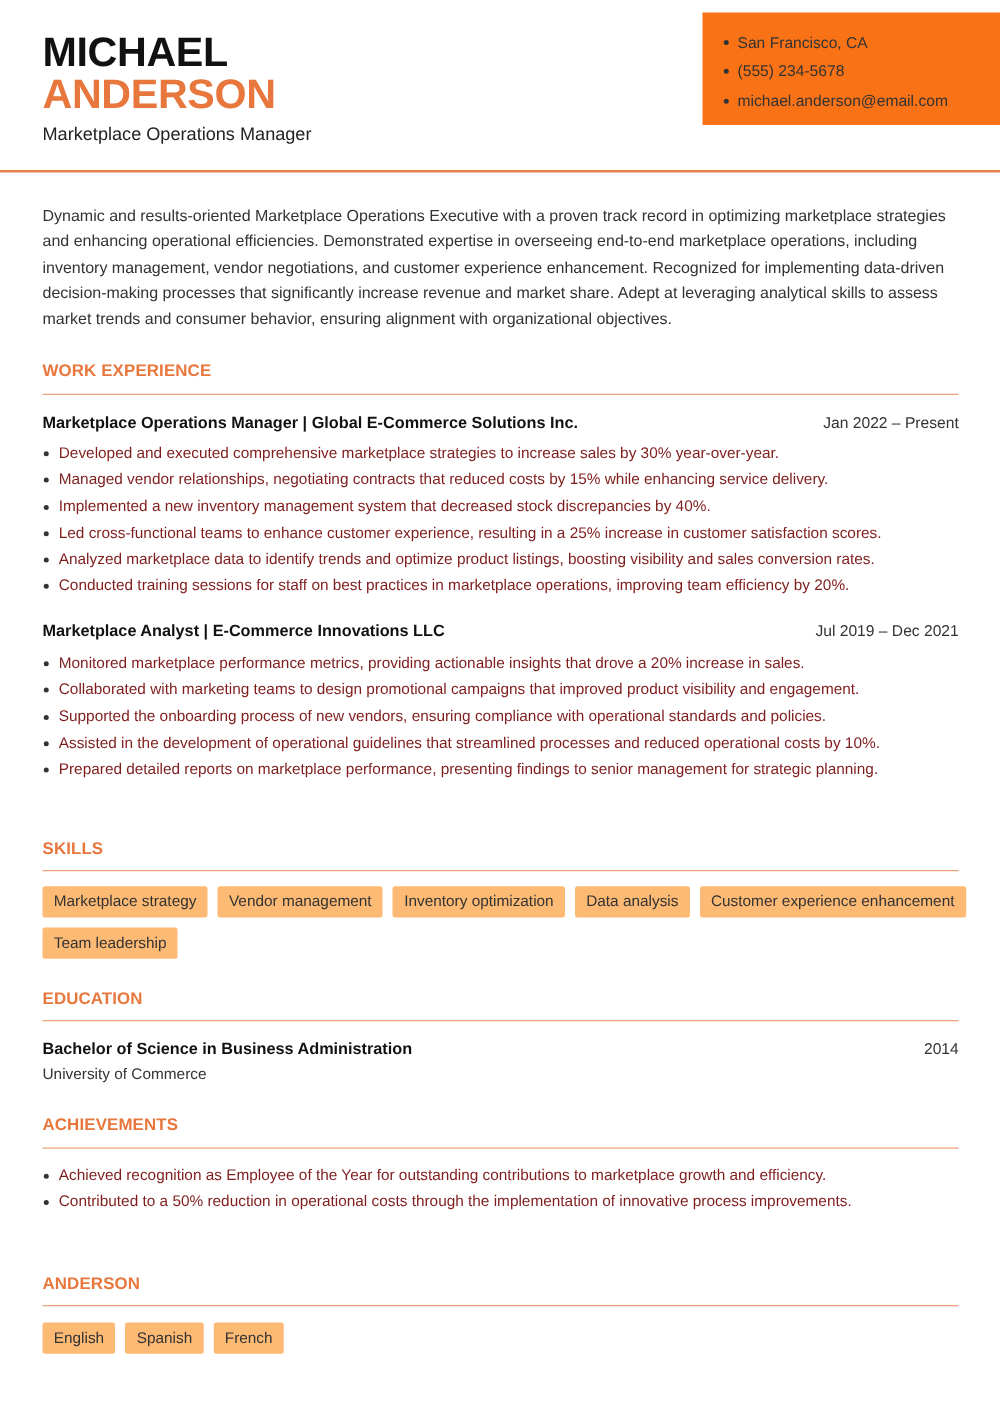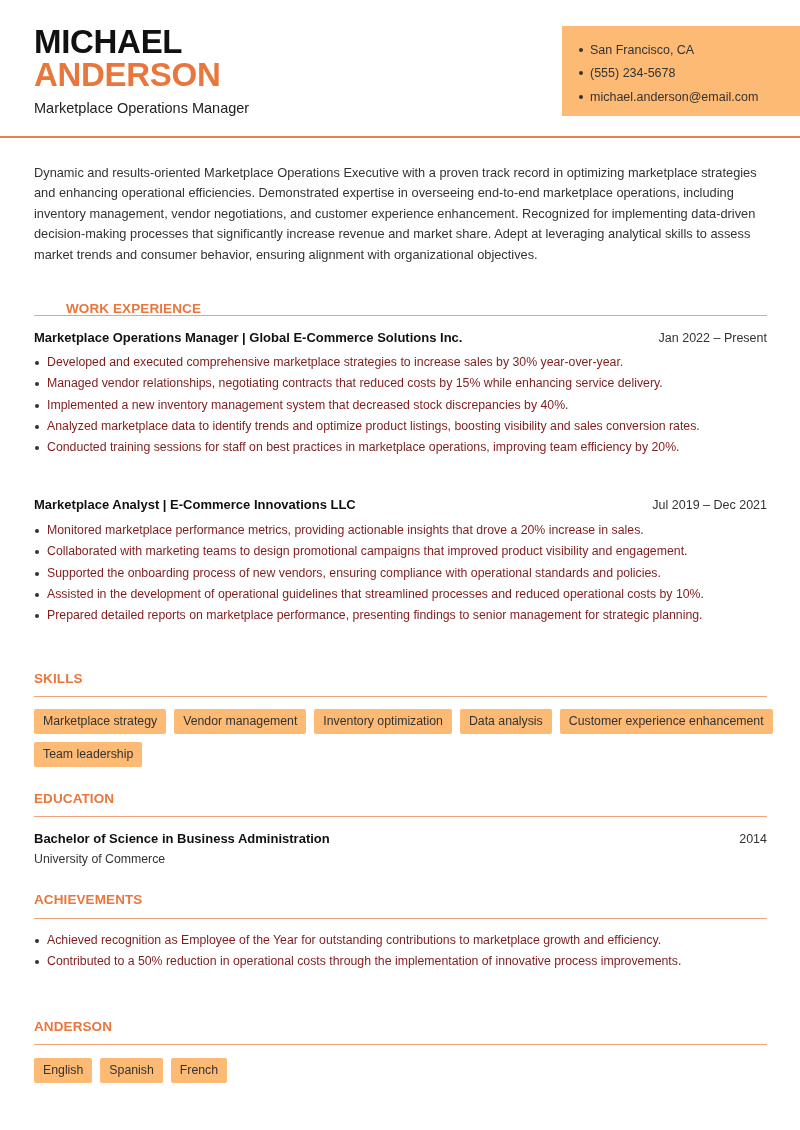--- a/index.html
+++ b/index.html
@@ -4,21 +4,21 @@
 <style>
   * { box-sizing: border-box; margin: 0; padding: 0; }
   html, body { width: 800px; height: 1130px; background: #ffffff; overflow: hidden; }
   body { font-family: "Liberation Sans", sans-serif; color: #333333; position: relative; }
 
   .header { position: relative; height: 138px; border-bottom: 2px solid #e8804a; }
   .name-first { position: absolute; left: 34px; top: 24px; font-size: 33px; font-weight: bold; color: #111111; letter-spacing: -0.3px; line-height: 36px; }
   .name-last { position: absolute; left: 34px; top: 57px; font-size: 33px; font-weight: bold; color: #e8773d; letter-spacing: -0.3px; line-height: 36px; }
   .job-title { position: absolute; left: 34px; top: 100px; font-size: 14.5px; color: #222222; }
 
-  .contact-box { position: absolute; left: 562px; top: 26px; width: 238px; height: 90px; background: #fdba74; padding-top: 12px; }
+  .contact-box { position: absolute; left: 562px; top: 10px; width: 238px; height: 90px; background: #f97316; padding-top: 12px; }
   .contact-item { display: flex; align-items: center; height: 23.5px; padding-left: 17px; font-size: 12.5px; color: #333333; }
   .contact-item .dot { width: 4px; height: 4px; background: #333; border-radius: 50%; margin-right: 7px; }
 
   .summary { position: absolute; left: 34px; top: 163px; width: 735px; font-size: 12.8px; line-height: 20.4px; color: #333333; }
 
   .section-title { position: absolute; left: 34px; font-size: 13.5px; font-weight: bold; color: #e8773d; letter-spacing: 0.1px; }
   .section-rule { position: absolute; left: 34px; width: 733px; height: 1px; background: #efa27b; }
 
   .job-head { position: absolute; left: 34px; width: 733px; display: flex; justify-content: space-between; align-items: baseline; }
   .job-head .role { font-size: 13px; font-weight: bold; color: #111111; }
@@ -55,31 +55,32 @@
     </div>
     <div class="contact-item">
       <span class="dot"></span>
       <span>michael.anderson@email.com</span>
     </div>
   </div>
 </div>
 
 <p class="summary">Dynamic and results-oriented Marketplace Operations Executive with a proven track record in optimizing marketplace strategies and enhancing operational efficiencies. Demonstrated expertise in overseeing end-to-end marketplace operations, including inventory management, vendor negotiations, and customer experience enhancement. Recognized for implementing data-driven decision-making processes that significantly increase revenue and market share. Adept at leveraging analytical skills to assess market trends and consumer behavior, ensuring alignment with organizational objectives.</p>
 
-<div class="section-title" style="top:301px;margin-left:32px;">WORK EXPERIENCE</div>
+<div class="section-title" style="top:289px;">WORK EXPERIENCE</div>
 <div class="section-rule" style="top:315px;"></div>
 
 <div class="job-head" style="top:330px;">
   <span class="role">Marketplace Operations Manager | Global E-Commerce Solutions Inc.</span>
   <span class="dates">Jan 2022 – Present</span>
 </div>
 <ul class="bullets" style="top:352px;">
   <li>Developed and executed comprehensive marketplace strategies to increase sales by 30% year-over-year.</li>
   <li>Managed vendor relationships, negotiating contracts that reduced costs by 15% while enhancing service delivery.</li>
   <li>Implemented a new inventory management system that decreased stock discrepancies by 40%.</li>
+  <li>Led cross-functional teams to enhance customer experience, resulting in a 25% increase in customer satisfaction scores.</li>
   <li>Analyzed marketplace data to identify trends and optimize product listings, boosting visibility and sales conversion rates.</li>
   <li>Conducted training sessions for staff on best practices in marketplace operations, improving team efficiency by 20%.</li>
 </ul>
 
 <div class="job-head" style="top:497px;">
   <span class="role">Marketplace Analyst | E-Commerce Innovations LLC</span>
   <span class="dates">Jul 2019 – Dec 2021</span>
 </div>
 <ul class="bullets" style="top:520px;">
   <li>Monitored marketplace performance metrics, providing actionable insights that drove a 20% increase in sales.</li>

